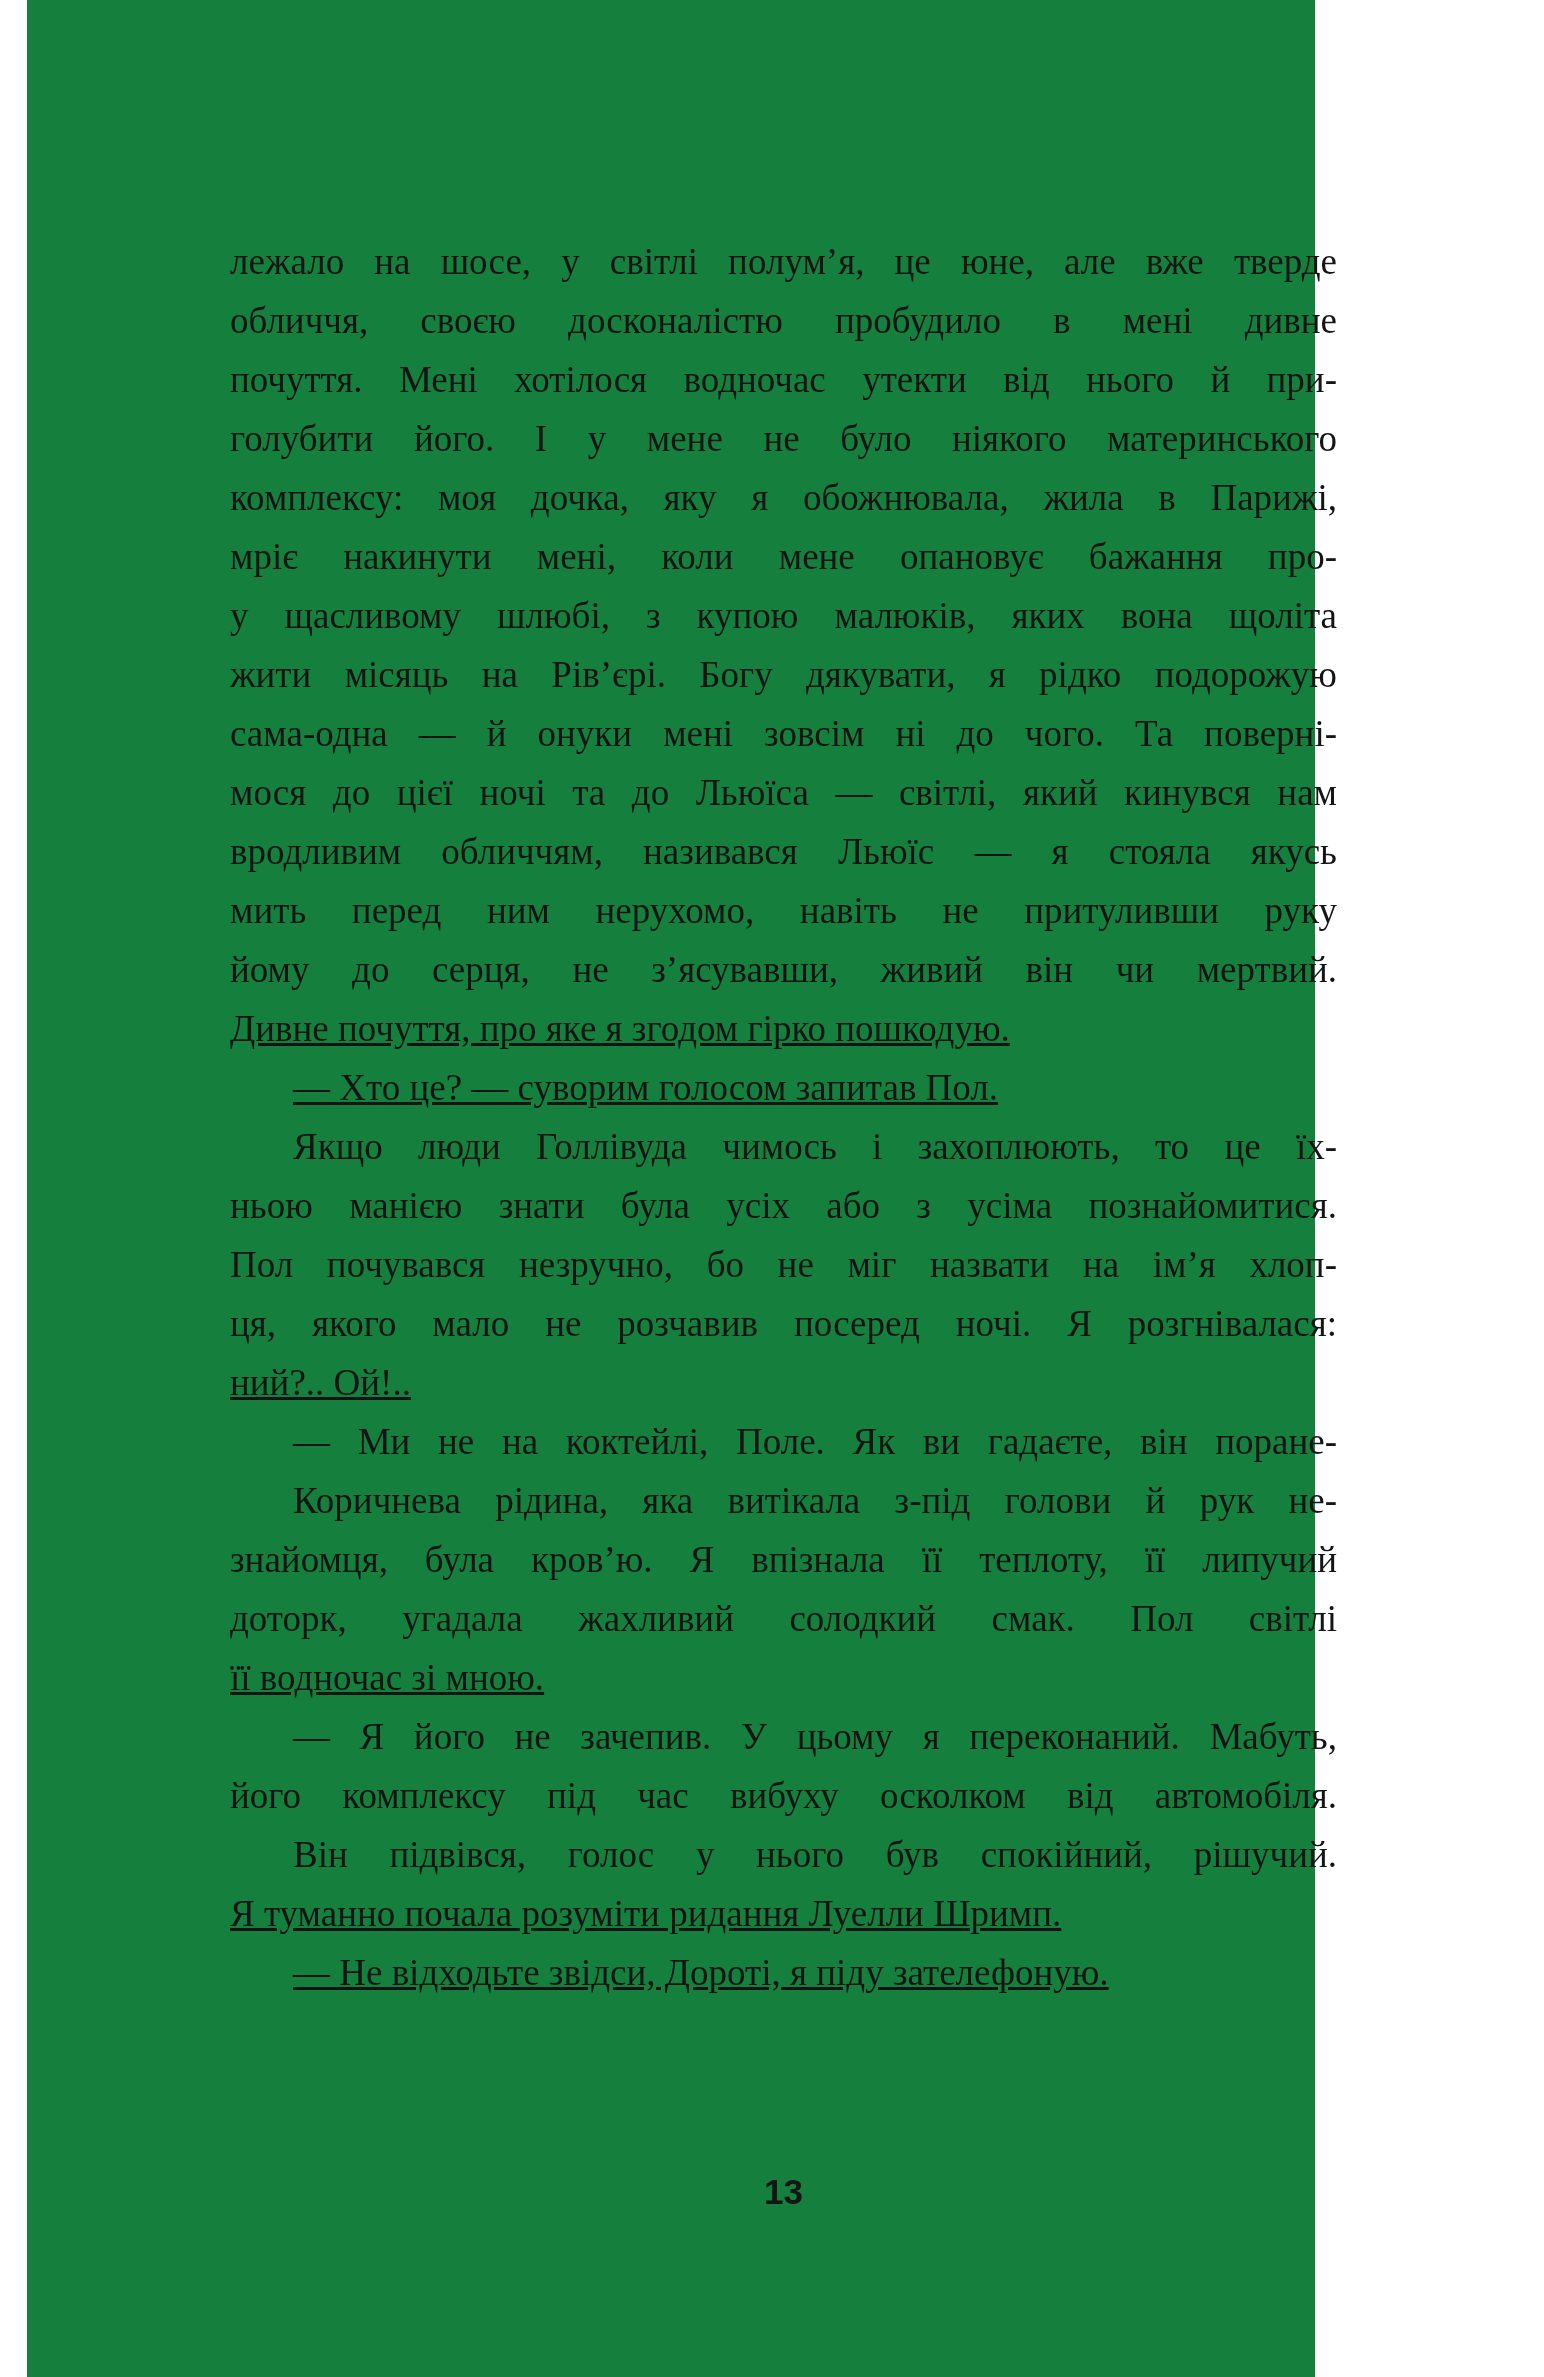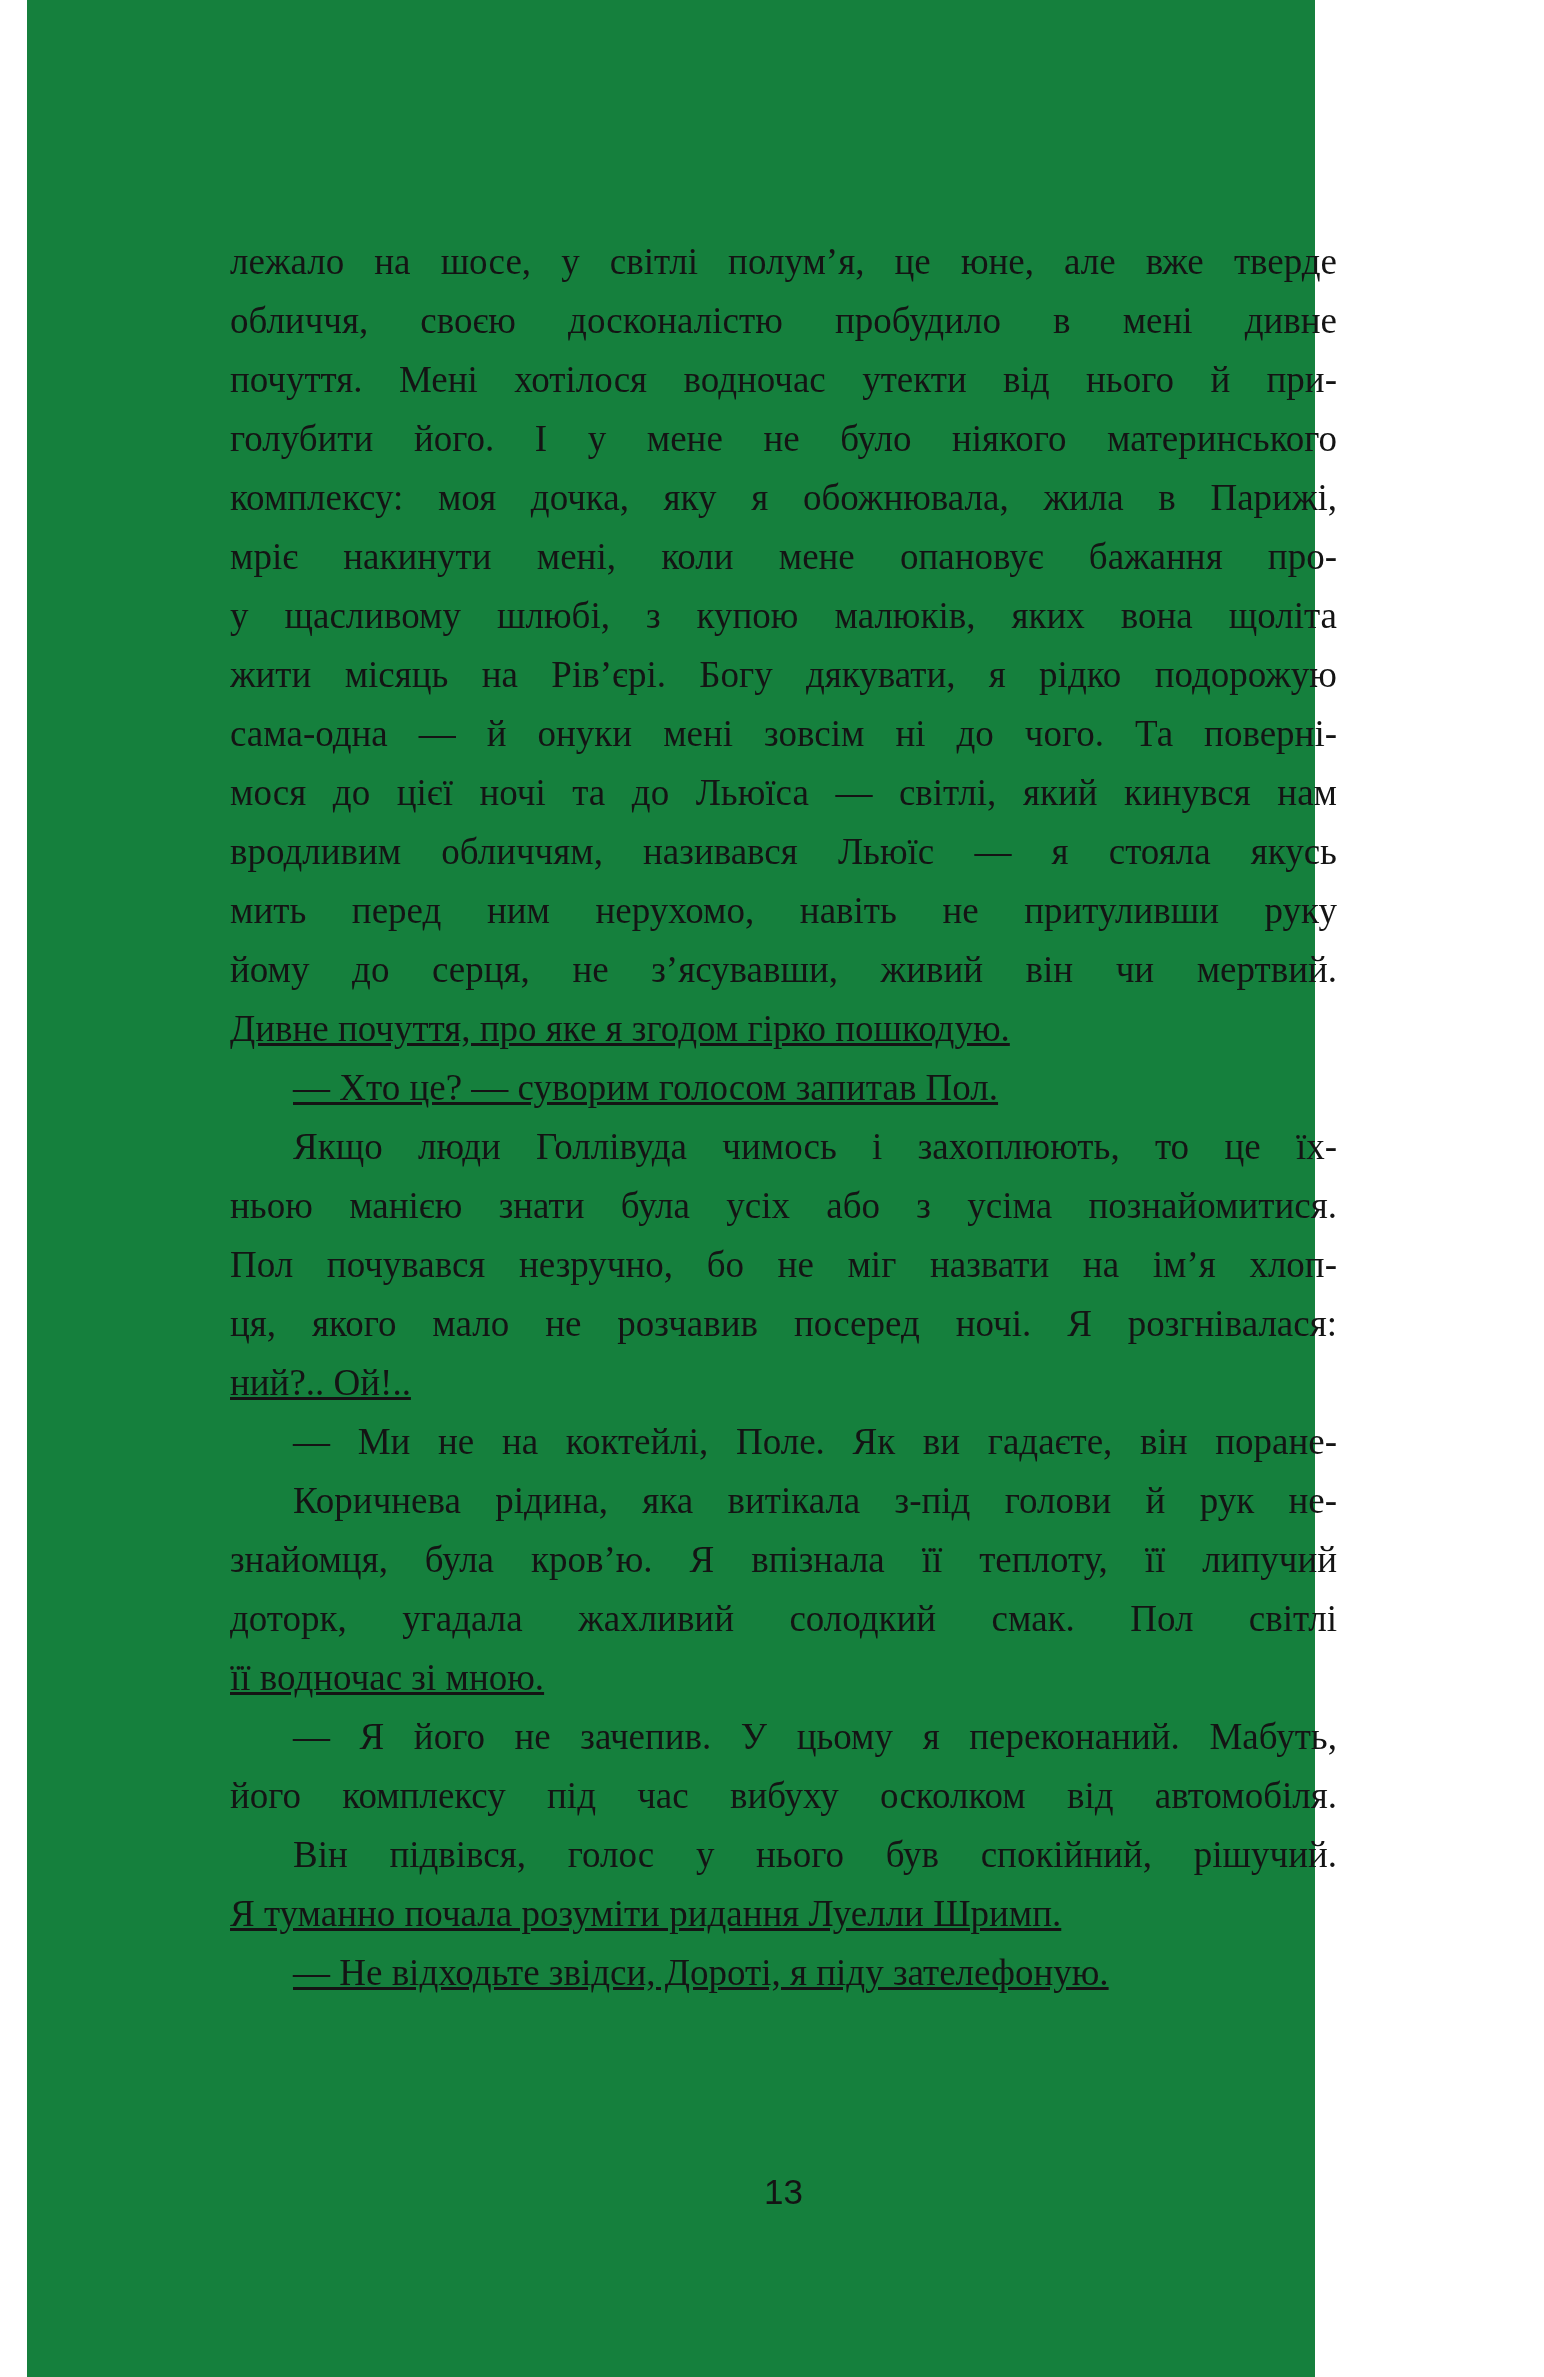--- a/index.html
+++ b/index.html
@@ -42,20 +42,21 @@
   .line.last { text-align-last: left; text-decoration: underline; }
   .page-number {
     position: absolute;
     left: 0;
     width: 1513px;
     top: 2172px;
     text-align: center;
     font-family: "Liberation Sans", "DejaVu Sans", sans-serif;
     font-size: 35px;
     color: #141414;
+    font-weight: bold;
   }
 </style>
 </head>
 <body>
 
 <div class="page">
   <div class="text-block">
     <div class="line">лежало на шосе, у світлі полум’я, це юне, але вже тверде</div>
     <div class="line">обличчя, своєю досконалістю пробудило в мені дивне</div>
     <div class="line">почуття. Мені хотілося водночас утекти від нього й при-</div>

